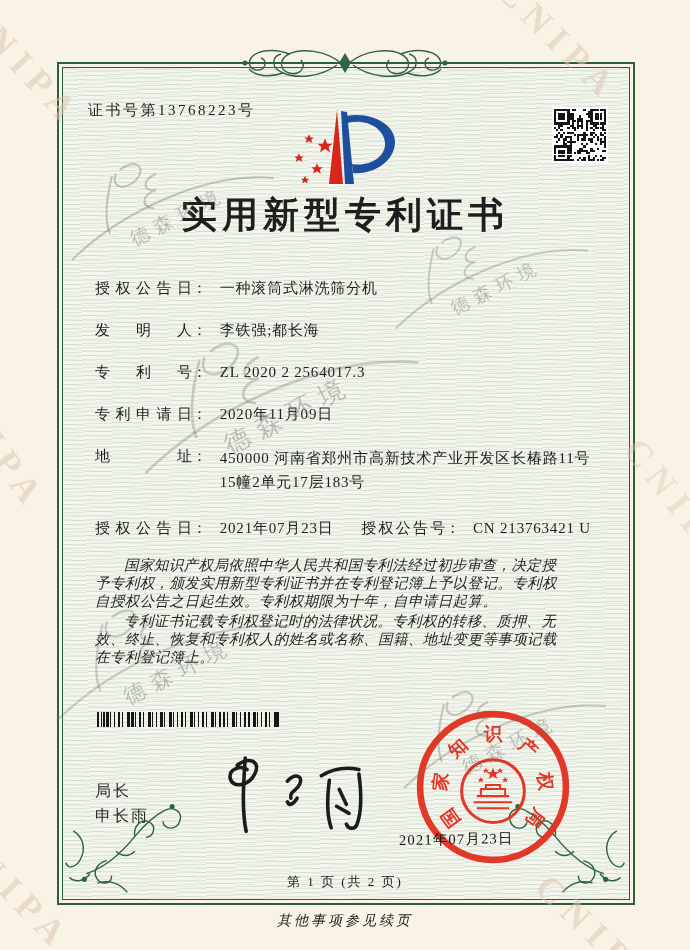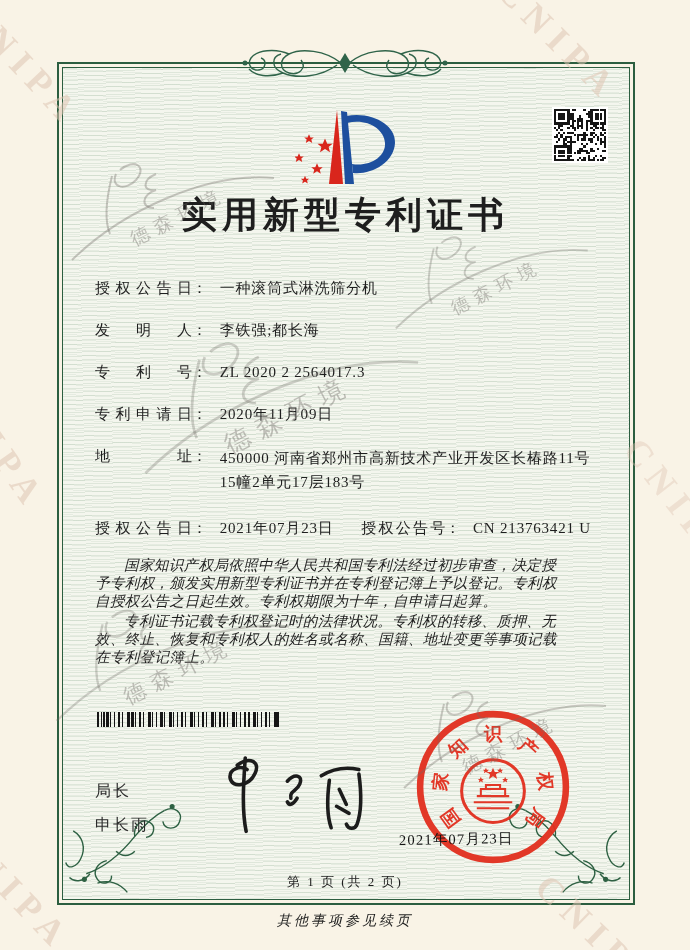--- a/index.html
+++ b/index.html
@@ -46,21 +46,21 @@
   .paras p{margin:0 0 2px 0;text-indent:2em;}
   
   .barcode{position:absolute;left:97px;top:712px;width:182px;height:15px;z-index:2;
     background:
       repeating-linear-gradient(90deg, rgba(20,20,20,0) 0 6px, #161616 6px 8px, rgba(20,20,20,0) 8px 29px),
       repeating-linear-gradient(90deg, #161616 0 2px, rgba(0,0,0,0) 2px 4px, #161616 4px 5px,
         rgba(0,0,0,0) 5px 9px, #161616 9px 12px, rgba(0,0,0,0) 12px 13px, #161616 13px 14px,
         rgba(0,0,0,0) 14px 17px, #161616 17px 18px, rgba(0,0,0,0) 18px 21px);}
   .director{position:absolute;left:95px;top:781px;z-index:2;
     font-family:"Liberation Sans","DejaVu Sans",sans-serif;font-size:16px;letter-spacing:2px;color:#2a2a2a;}
-  .director div{margin-bottom:13px;}
+  .director div{margin-bottom:4px;}
   .signature{position:absolute;left:205px;top:749px;z-index:3;}
   .seal{position:absolute;left:412px;top:706px;z-index:3;opacity:.96;}
   .seal-date{position:absolute;left:399px;top:830px;z-index:6;font-size:14.5px;
     letter-spacing:1.2px;color:#141414;transform:rotate(-1deg);}
   .page-info{position:absolute;left:0;right:0;top:873px;text-align:center;
     font-size:13px;letter-spacing:2px;z-index:2;}
   .footer-note{position:absolute;left:0;right:0;top:912px;text-align:center;
     font-size:14px;font-style:italic;letter-spacing:3px;z-index:2;}
   
   .wm-cn{position:absolute;z-index:4;pointer-events:none;transform-origin:0 0;
@@ -131,20 +131,21 @@
         <path d="M78,84 c-2,-12 8,-20 16,-15 c7,4 5,15 -4,16"></path>
         <path d="M48,110 c-10,2 -16,12 -10,20 c5,7 16,4 15,-4"></path>
         <path d="M30,124 c-6,8 -16,10 -22,4"></path>
         <path d="M58,100 c6,6 14,6 20,0"></path>
         <circle cx="118" cy="52" r="2" fill="#2e6143"></circle>
         <circle cx="24" cy="130" r="2" fill="#2e6143"></circle>
       </g>
     </svg>
   </div>
 
+  <div class="cert-no">证书号第13768223号</div>
 
   <div class="logo">
     <svg width="102" height="86" viewBox="0 0 102 86">
       <g fill="#d9261c">
         <path d="M0,-6 L1.8,-1.9 L6,-1.9 L2.9,0.7 L4,5 L0,2.4 L-4,5 L-2.9,0.7 L-6,-1.9 L-1.8,-1.9 Z" transform="translate(14,36) scale(.8)"></path>
         <path d="M0,-6 L1.8,-1.9 L6,-1.9 L2.9,0.7 L4,5 L0,2.4 L-4,5 L-2.9,0.7 L-6,-1.9 L-1.8,-1.9 Z" transform="translate(30,43) scale(1.25)"></path>
         <path d="M0,-6 L1.8,-1.9 L6,-1.9 L2.9,0.7 L4,5 L0,2.4 L-4,5 L-2.9,0.7 L-6,-1.9 L-1.8,-1.9 Z" transform="translate(4,55) scale(.8)"></path>
         <path d="M0,-6 L1.8,-1.9 L6,-1.9 L2.9,0.7 L4,5 L0,2.4 L-4,5 L-2.9,0.7 L-6,-1.9 L-1.8,-1.9 Z" transform="translate(22,66) scale(.95)"></path>
         <path d="M0,-6 L1.8,-1.9 L6,-1.9 L2.9,0.7 L4,5 L0,2.4 L-4,5 L-2.9,0.7 L-6,-1.9 L-1.8,-1.9 Z" transform="translate(10,77) scale(.7)"></path>
       </g>

